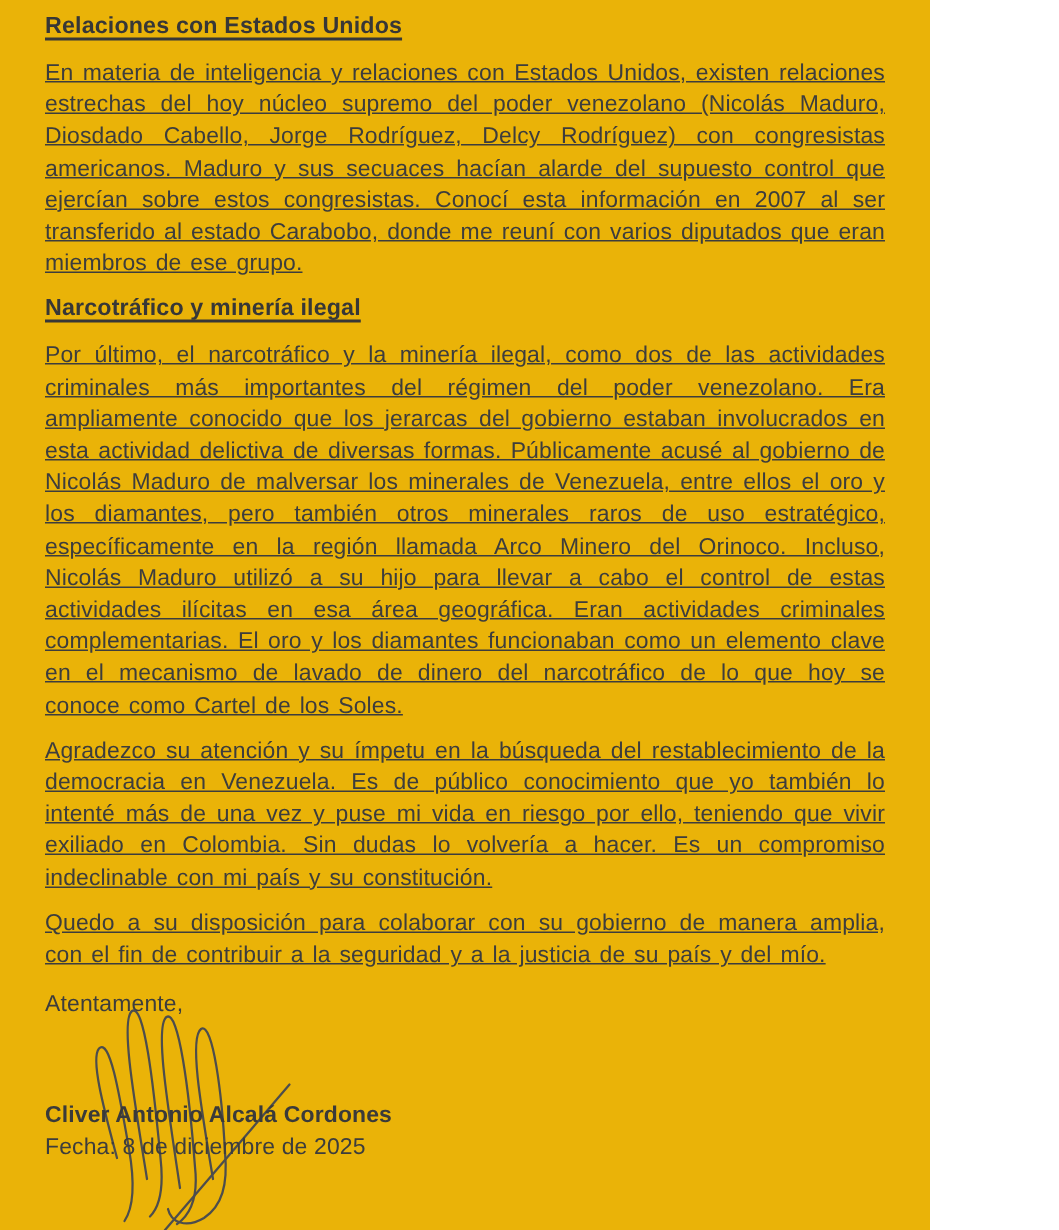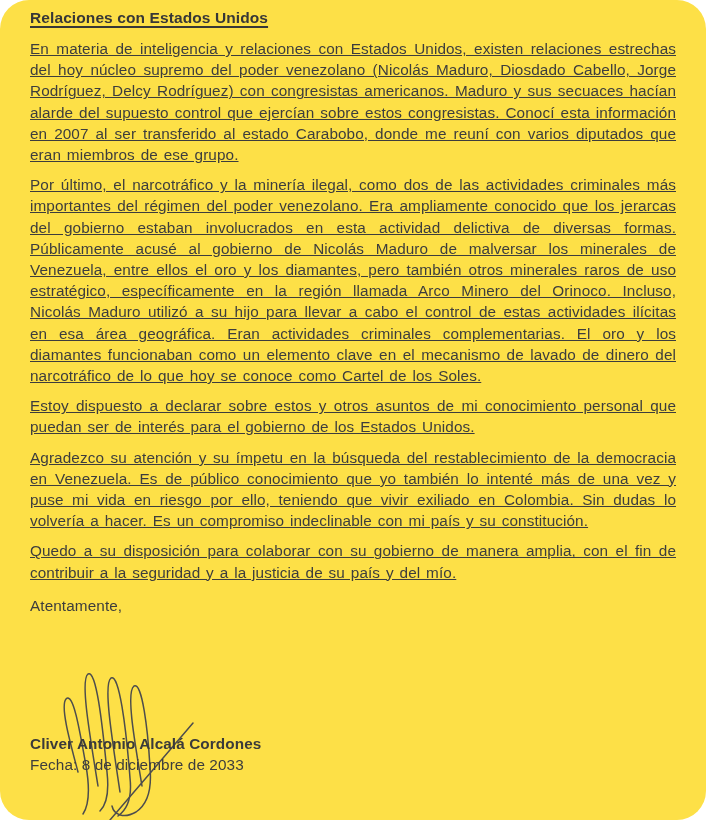--- a/index.html
+++ b/index.html
@@ -2,28 +2,27 @@
 <html lang="es"><head>
 <meta charset="utf-8">
 <style>
   html, body {
     margin: 0;
     padding: 0;
     background: #ffffff;
   }
   .page {
     position: relative;
-    width: 706px;
+    width: 620px;
     height: 820px;
-    background: #fde047;
+    background: #eab308;
     font-family: "Liberation Sans", sans-serif;
     color: #3d3d3d;
     overflow: hidden;
     box-sizing: border-box;
-    border-radius: 29px;
   }
   .content {
     padding: 7px 30px 0 30px;
   }
   .heading {
     font-size: 15.5px;
     font-weight: 700;
     color: #373737;
     line-height: 22px;
     margin: 9px 0 0 0;
@@ -84,24 +83,24 @@
 </head>
 <body>
 
 <div class="page">
   <div class="content">
 
     <div class="heading">Relaciones con Estados Unidos</div>
 
     <p class="para">En materia de inteligencia y relaciones con Estados Unidos, existen relaciones estrechas del hoy núcleo supremo del poder venezolano (Nicolás Maduro, Diosdado Cabello, Jorge Rodríguez, Delcy Rodríguez) con congresistas americanos. Maduro y sus secuaces hacían alarde del supuesto control que ejercían sobre estos congresistas. Conocí esta información en 2007 al ser transferido al estado Carabobo, donde me reuní con varios diputados que eran miembros de ese grupo.</p>
 
+    <div class="heading">Narcotráfico y minería ilegal</div>
 
     <p class="para">Por último, el narcotráfico y la minería ilegal, como dos de las actividades criminales más importantes del régimen del poder venezolano. Era ampliamente conocido que los jerarcas del gobierno estaban involucrados en esta actividad delictiva de diversas formas. Públicamente acusé al gobierno de Nicolás Maduro de malversar los minerales de Venezuela, entre ellos el oro y los diamantes, pero también otros minerales raros de uso estratégico, específicamente en la región llamada Arco Minero del Orinoco. Incluso, Nicolás Maduro utilizó a su hijo para llevar a cabo el control de estas actividades ilícitas en esa área geográfica. Eran actividades criminales complementarias. El oro y los diamantes funcionaban como un elemento clave en el mecanismo de lavado de dinero del narcotráfico de lo que hoy se conoce como Cartel de los Soles.</p>
 
-    <p class="para">Estoy dispuesto a declarar sobre estos y otros asuntos de mi conocimiento personal que puedan ser de interés para el gobierno de los Estados Unidos.</p>
 
 
     <p class="para">Agradezco su atención y su ímpetu en la búsqueda del restablecimiento de la democracia en Venezuela. Es de público conocimiento que yo también lo intenté más de una vez y puse mi vida en riesgo por ello, teniendo que vivir exiliado en Colombia. Sin dudas lo volvería a hacer. Es un compromiso indeclinable con mi país y su constitución.</p>
 
     <p class="para">Quedo a su disposición para colaborar con su gobierno de manera amplia, con el fin de contribuir a la seguridad y a la justicia de su país y del mío.</p>
 
     <p class="closing">Atentamente,</p>
   </div>
 
   <div class="signature-wrap">
@@ -111,15 +110,15 @@
         <path d="M50,118 C42,68 32,12 40,6 C48,1 54,52 59,104 C61,122 59,136 52,143"></path>
         <path d="M72,124 C64,70 55,16 63,10 C71,5 78,58 82,110 C84,128 80,141 70,148"></path>
         <path d="M94,118 C86,70 78,24 86,18 C94,13 100,62 102,100 C104,122 100,136 88,144 C76,151 66,147 64,138"></path>
         <path d="M145,55 L62,152"></path>
       </g>
     </svg>
   </div>
 
   <div class="signoff-block">
     <div class="signer-name">Cliver Antonio Alcalá Cordones</div>
-    <div class="date-line">Fecha: 8 de diciembre de 2033</div>
+    <div class="date-line">Fecha: 8 de diciembre de 2025</div>
   </div>
 </div>
 
 </body></html>

